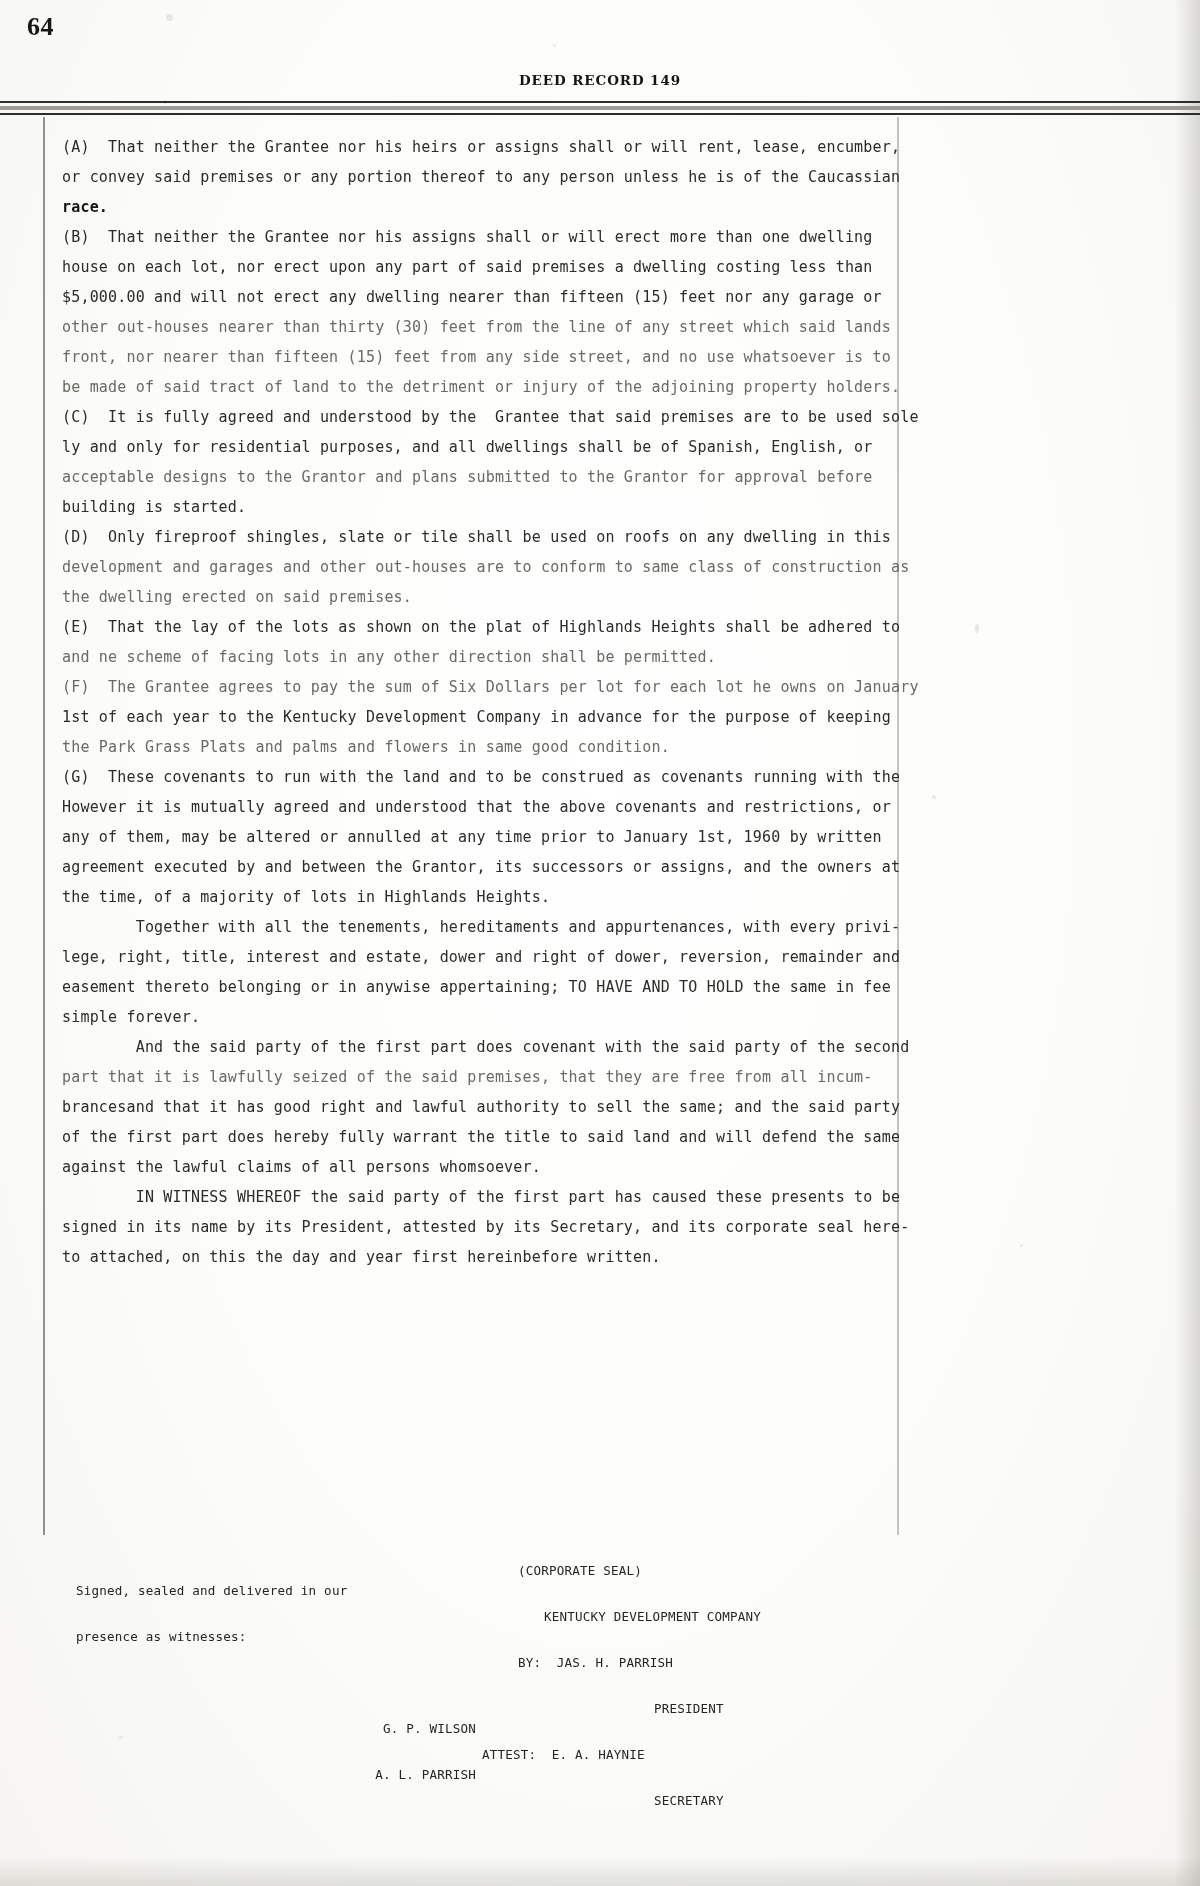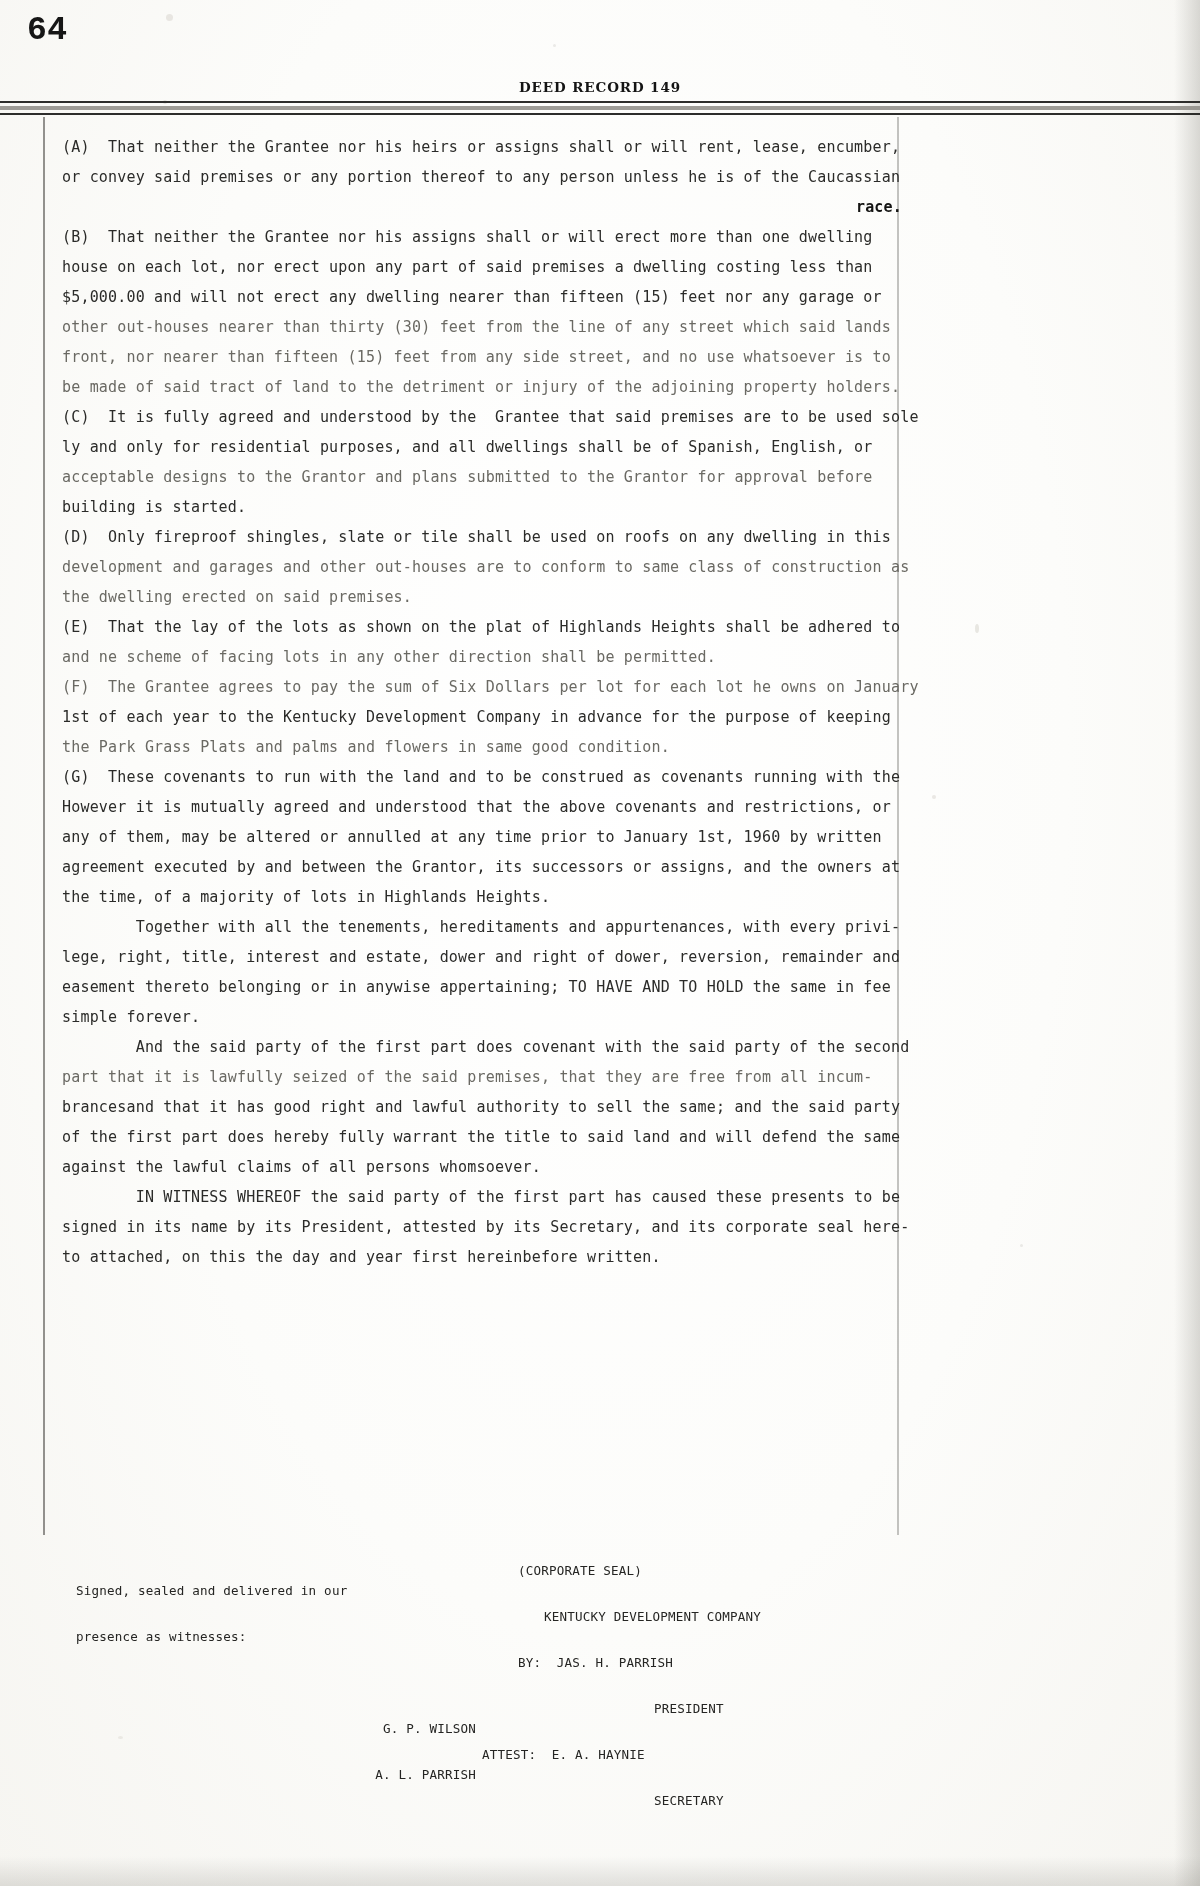--- a/index.html
+++ b/index.html
@@ -25,25 +25,25 @@
   .edge-shadow-bottom{
     position:absolute;left:0;bottom:0;height:30px;width:100%;
     background:linear-gradient(to top, rgba(120,118,110,.20), rgba(120,118,110,0));
     pointer-events:none;
   }
   .speck{position:absolute;border-radius:50%;background:#b9b5aa;opacity:.5;}
 
   
   .page-number{
     position:absolute;left:27px;top:12px;
-    font-family:Liberation Mono, monospace;
-    font-weight:700;font-size:33px;letter-spacing:.5px;color:#161616;
+    font-family:Liberation Serif, serif;
+    font-weight:700;font-size:26px;letter-spacing:.5px;color:#161616;
   }
   .record-header{
-    position:absolute;left:0;right:0;top:79px;text-align:center;
+    position:absolute;left:0;right:0;top:72px;text-align:center;
     font-family:"DejaVu Serif","Liberation Serif",serif;
     font-weight:700;font-size:13.5px;letter-spacing:.9px;color:#141414;
   }
   .rule{position:absolute;left:0;width:1200px;background:#4a4a48;}
   .rule-a{top:101px;height:2px;background:#2d2d2b;}
   .rule-b{top:106px;height:4px;background:#8d8b85;opacity:.85;}
   .rule-c{top:113px;height:2px;background:#2d2d2b;}
 
   
   .margin-rule{
@@ -59,21 +59,21 @@
   }
   .line{
     font-size:15px;
     line-height:30px;
     white-space:pre;
     letter-spacing:.18px;
     color:#2a2a28;
     position:relative;
   }
   
-  .ink-dark{color:#141413;font-weight:700;text-align:right;}
+  .ink-dark{color:#141413;font-weight:700;}
   .ink-mid{color:#2b2b29;}
   .ink-light{color:#6a6963;}
 
   
   .sig-block{position:absolute;left:62px;top:1560px;width:840px;}
   .sig-left{position:absolute;left:14px;top:0;width:400px;}
   .sig-right{position:absolute;left:420px;top:-20px;width:420px;}
   .sig-line{
     font-size:12.55px;line-height:30px;white-space:pre;letter-spacing:.2px;color:#252523;margin-top:16px;
   }

